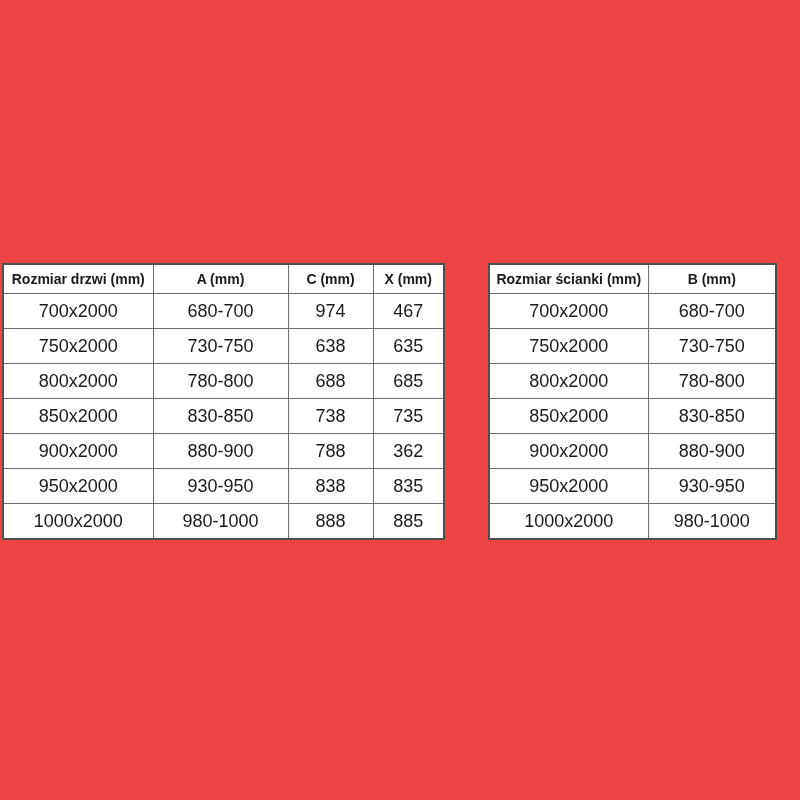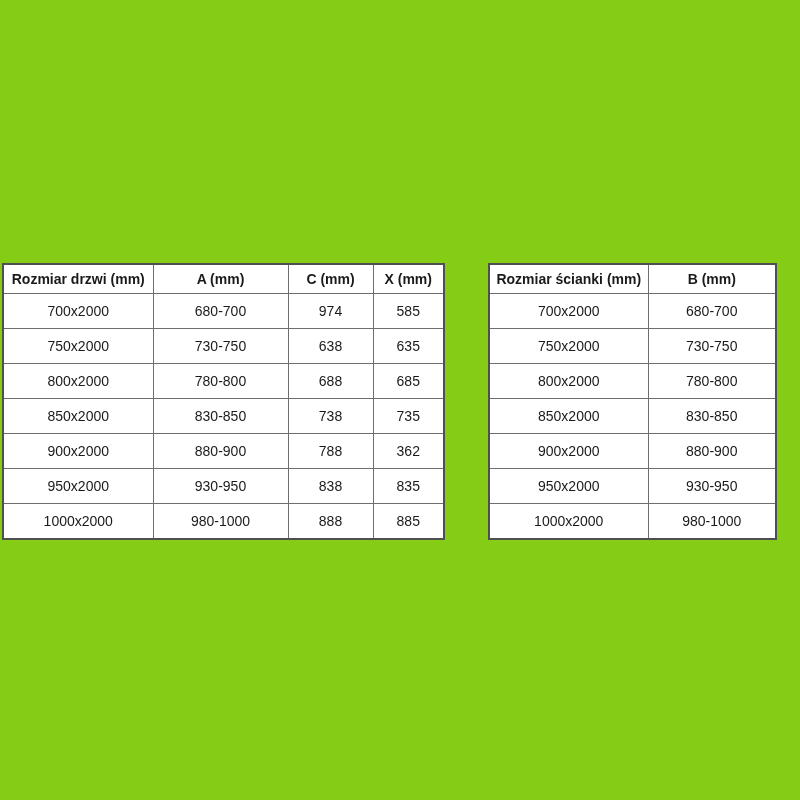--- a/index.html
+++ b/index.html
@@ -4,21 +4,21 @@
 <style>
   html, body {
     margin: 0;
     padding: 0;
     background: #ffffff;
   }
   .canvas {
     position: relative;
     width: 800px;
     height: 800px;
-    background: #84cc16;
+    background: #ef4444;
     font-family: "Liberation Sans", sans-serif;
     color: #1a1a1a;
   }
   table.spec {
     position: absolute;
     border-collapse: collapse;
     table-layout: fixed;
     background: #ffffff;
     border: 2px solid #4f4f4f;
   }
@@ -29,21 +29,21 @@
     padding: 0 4px;
     overflow: hidden;
     white-space: nowrap;
   }
   table.spec th {
     font-size: 14px;
     font-weight: bold;
     height: 28px;
   }
   table.spec td {
-    font-size: 14px;
+    font-size: 18px;
     font-weight: normal;
     height: 34px;
   }
   #door-table { left: 2px;   top: 263px; width: 441px; }
   #wall-table { left: 488px; top: 263px; width: 287px; }
 </style>
 </head>
 <body>
 
 <div class="canvas">
@@ -61,21 +61,21 @@
         <th>A (mm)</th>
         <th>C (mm)</th>
         <th>X (mm)</th>
       </tr>
     </thead>
     <tbody>
         <tr>
           <td>700x2000</td>
           <td>680-700</td>
           <td>974</td>
-          <td>585</td>
+          <td>467</td>
         </tr>
         <tr>
           <td>750x2000</td>
           <td>730-750</td>
           <td>638</td>
           <td>635</td>
         </tr>
         <tr>
           <td>800x2000</td>
           <td>780-800</td>

